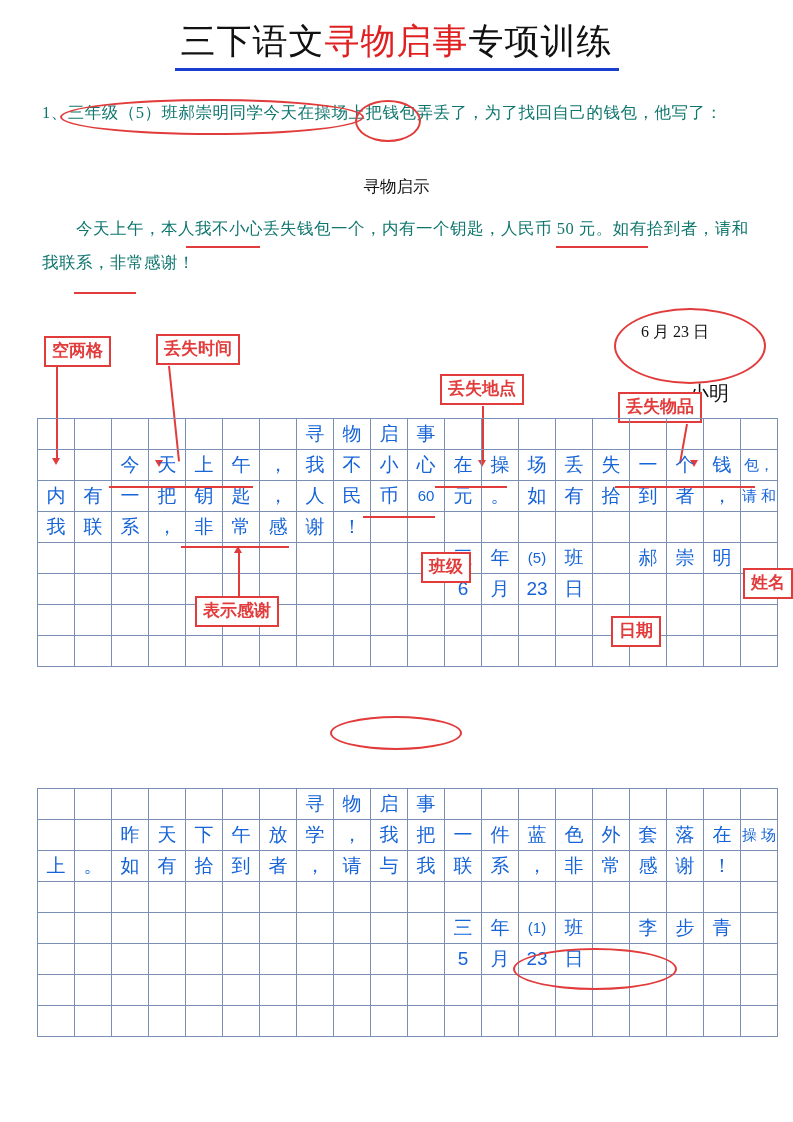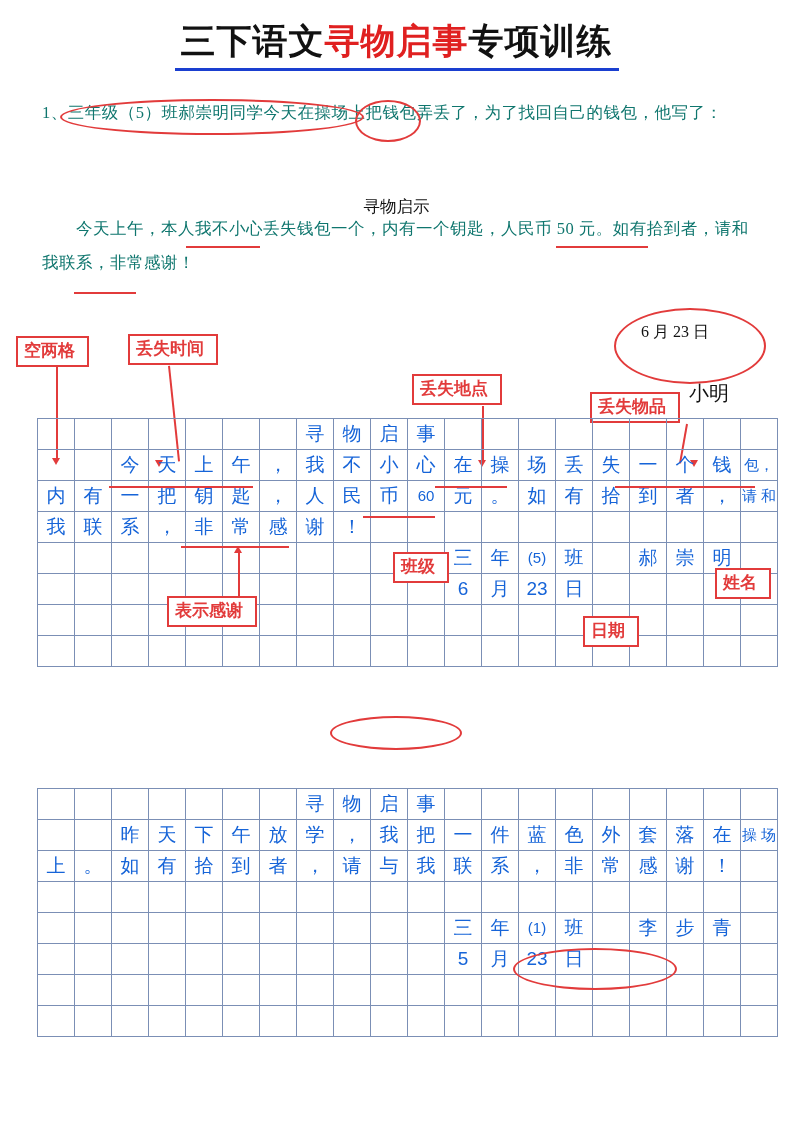--- a/index.html
+++ b/index.html
@@ -16,39 +16,39 @@
 
   
   .title-wrap {
     position: absolute;
     left: 0; top: 18px; width: 793px;
     text-align: center;
   }
   .title {
     display: inline-block;
     font-family: "Liberation Sans", sans-serif;
-    font-weight: bold;
+    font-weight: normal;
     font-size: 35px;
     letter-spacing: 1px;
     border-bottom: 3px solid #1a3fd0;
     padding: 0 6px 3px 6px;
     white-space: nowrap;
   }
   .title .red { color: #e02020; }
 
   
   .para {
     position: absolute;
     font-size: 16.5px;
     line-height: 34px;
     letter-spacing: 0.5px;
     color: #0f766e;
   }
   .p1 { left: 42px; top: 96px; width: 710px; }
-  .centered-head { position: absolute; left: 0; top: 176px; width: 793px; text-align: center; font-size: 16.5px; margin-top: 20px; }
+  .centered-head { position: absolute; left: 0; top: 176px; width: 793px; text-align: center; font-size: 16.5px; }
   .p2 { left: 42px; top: 212px; width: 710px; text-indent: 34px; }
   .p3 { left: 42px; top: 385px; width: 600px; font-size: 16.5px; }
   .p4 { left: 42px; top: 712px; width: 710px; text-indent: 0; }
 
   .sign-date { position: absolute; right: 84px; top: 322px; font-size: 16px; }
   .sign-name { position: absolute; right: 64px; top: 352px; font-size: 20px; margin-top: 28px; }
 
   
   .ul { position: absolute; height: 2px; background: #e23b3b; }
 
@@ -62,23 +62,24 @@
 
   
   .callout {
     position: absolute;
     border: 2px solid #e23b3b;
     color: #e23b3b;
     background: #fff;
     font-family: "Liberation Sans", sans-serif;
     font-weight: bold;
     font-size: 17px;
-    padding: 3px 12px 4px 6px;
+    padding: 3px 6px 4px 6px;
     white-space: nowrap;
     line-height: 20px;
+    margin-left: 28px;
   }
   .leader { position: absolute; background: #e23b3b; width: 1.5px; transform-origin: top center; }
   .arrowhead {
     position: absolute;
     width: 0; height: 0;
     border-left: 4px solid transparent;
     border-right: 4px solid transparent;
   }
   .arrow-up { border-bottom: 7px solid #e23b3b; }
   .arrow-down { border-top: 7px solid #e23b3b; }

